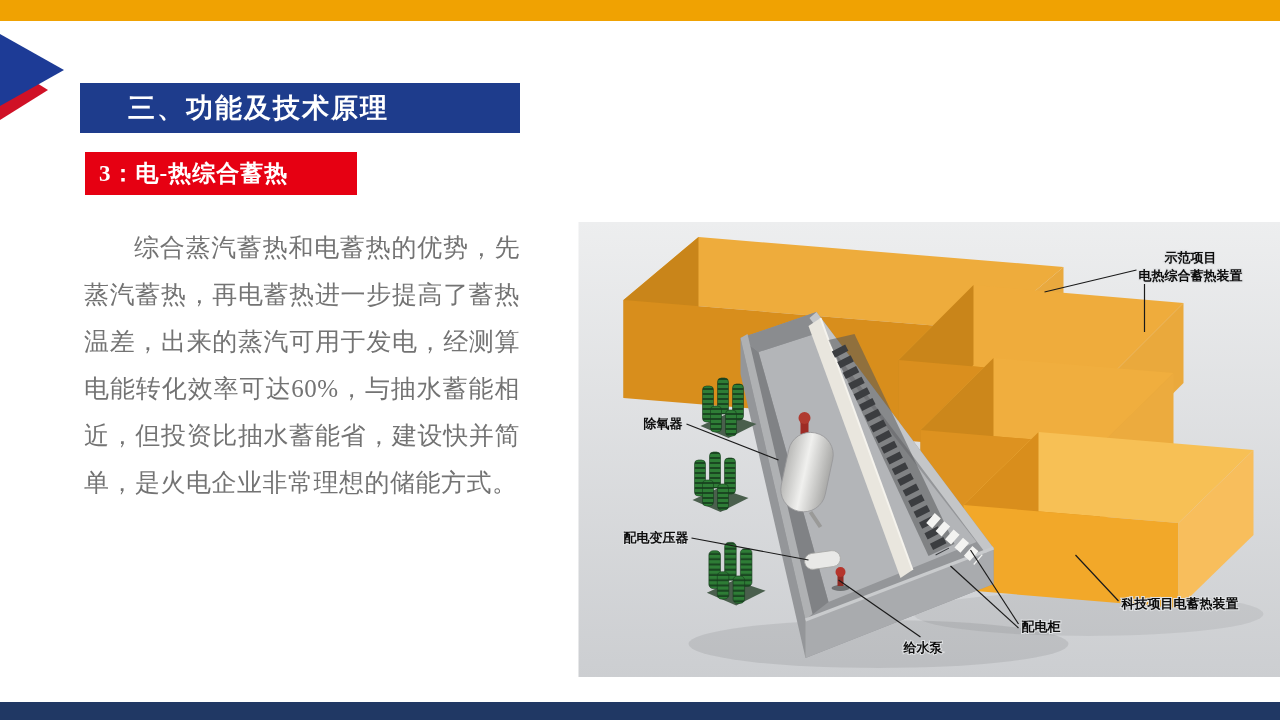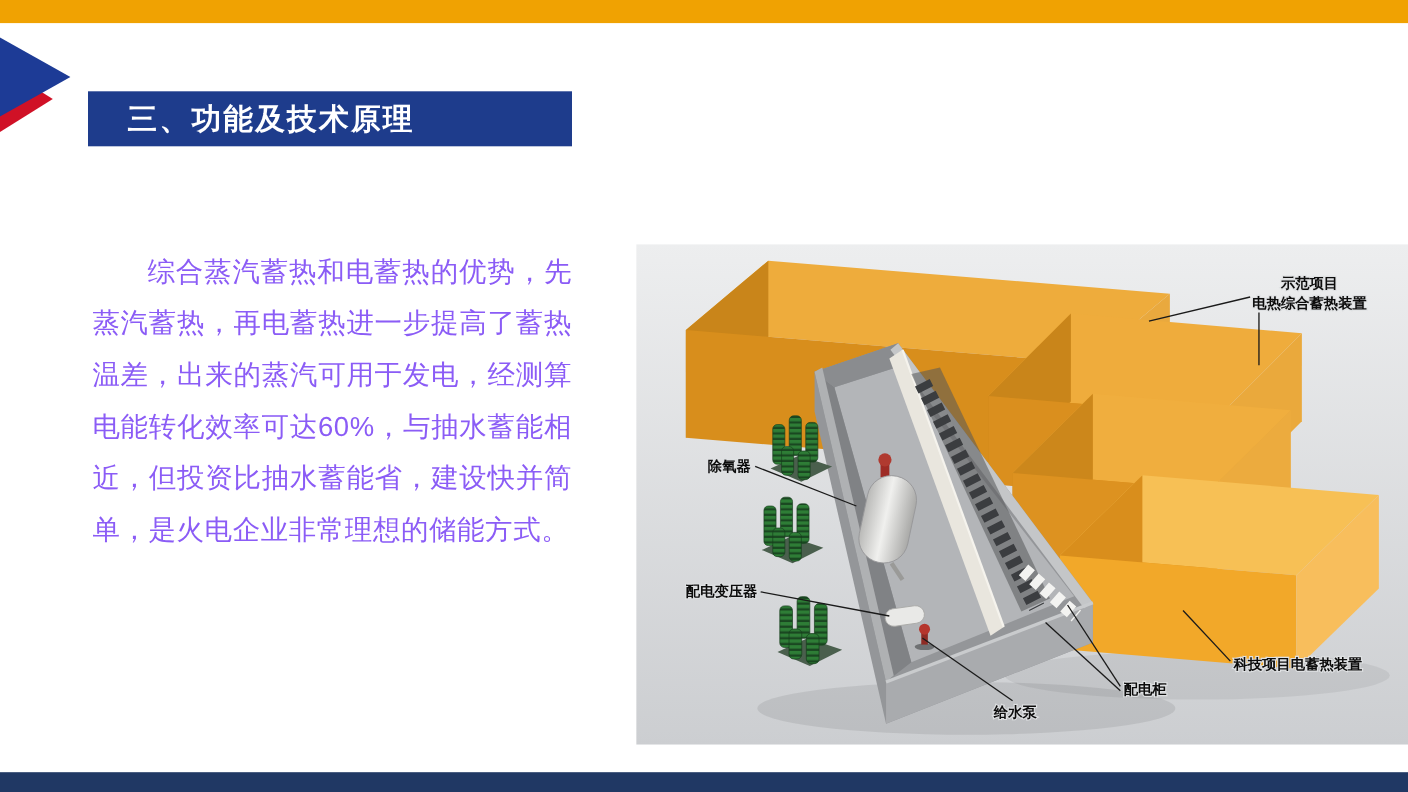--- a/index.html
+++ b/index.html
@@ -10,32 +10,32 @@
 
   .top-bar { position:absolute; top:0; left:0; width:100%; height:21px; background:#F0A202; }
   .bottom-bar { position:absolute; bottom:0; left:0; width:100%; height:18px; background:#203864; }
 
   .deco { position:absolute; left:0; top:26px; width:70px; height:100px; }
 
   .section-banner {
     position:absolute; left:80px; top:83px; width:440px; height:50px;
     background:#1E3C8C; color:#ffffff;
     font-family:"Liberation Serif",serif; font-size:27px; font-weight:600;
-    display:flex; align-items:center; padding-left:36px; letter-spacing:2px;
+    display:flex; align-items:center; padding-left:48px; letter-spacing:2px;
   }
   .topic-banner {
     position:absolute; left:85px; top:152px; width:272px; height:43px;
     background:#E60012; color:#ffffff;
     font-family:"Liberation Serif",serif; font-size:23px; font-weight:700;
     display:flex; align-items:center; padding-left:14px; letter-spacing:1px;
   }
   .body-text {
     position:absolute; left:84px; top:224px; width:436px;
-    font-family:Liberation Sans, sans-serif; font-size:25px; line-height:47px;
-    color:#8b5cf6; text-indent:2em; letter-spacing:0.5px; text-align:justify;
+    font-family:Liberation Serif, serif; font-size:25px; line-height:47px;
+    color:#737373; text-indent:2em; letter-spacing:0.5px; text-align:justify;
   }
 
   .illustration { position:absolute; left:520px; top:222px; width:827px; height:455px; }
   .illustration svg { width:100%; height:100%; display:block; }
 
   .lbl { font-family:"Liberation Sans",sans-serif; font-size:13px; font-weight:700; fill:#0c0c0c;
          paint-order:stroke; stroke:#dfe1e3; stroke-width:2px; }
   .leader { stroke:#1a1a1a; stroke-width:1.2; fill:none; }
 </style>
 </head>
@@ -47,20 +47,23 @@
 
   <svg class="deco" viewBox="0 0 70 100">
     <polygon points="0,34 48,64 0,94" fill="#D01126"></polygon>
     <polygon points="0,8 64,44 0,80" fill="#1D3B96"></polygon>
   </svg>
 
   <div class="section-banner">
     <span>三、功能及技术原理</span>
   </div>
 
+  <div class="topic-banner">
+    <span>3：电-热综合蓄热</span>
+  </div>
 
   <p class="body-text">综合蒸汽蓄热和电蓄热的优势，先蒸汽蓄热，再电蓄热进一步提高了蓄热温差，出来的蒸汽可用于发电，经测算电能转化效率可达60%，与抽水蓄能相近，但投资比抽水蓄能省，建设快并简单，是火电企业非常理想的储能方式。</p>
 
   <div class="illustration">
     <svg viewBox="0 0 710 455">
       <defs>
         <linearGradient id="bgGrad" x1="0" y1="0" x2="0" y2="1">
           <stop offset="0" stop-color="#EDEEEF"></stop>
           <stop offset="1" stop-color="#CCCED1"></stop>
         </linearGradient>

